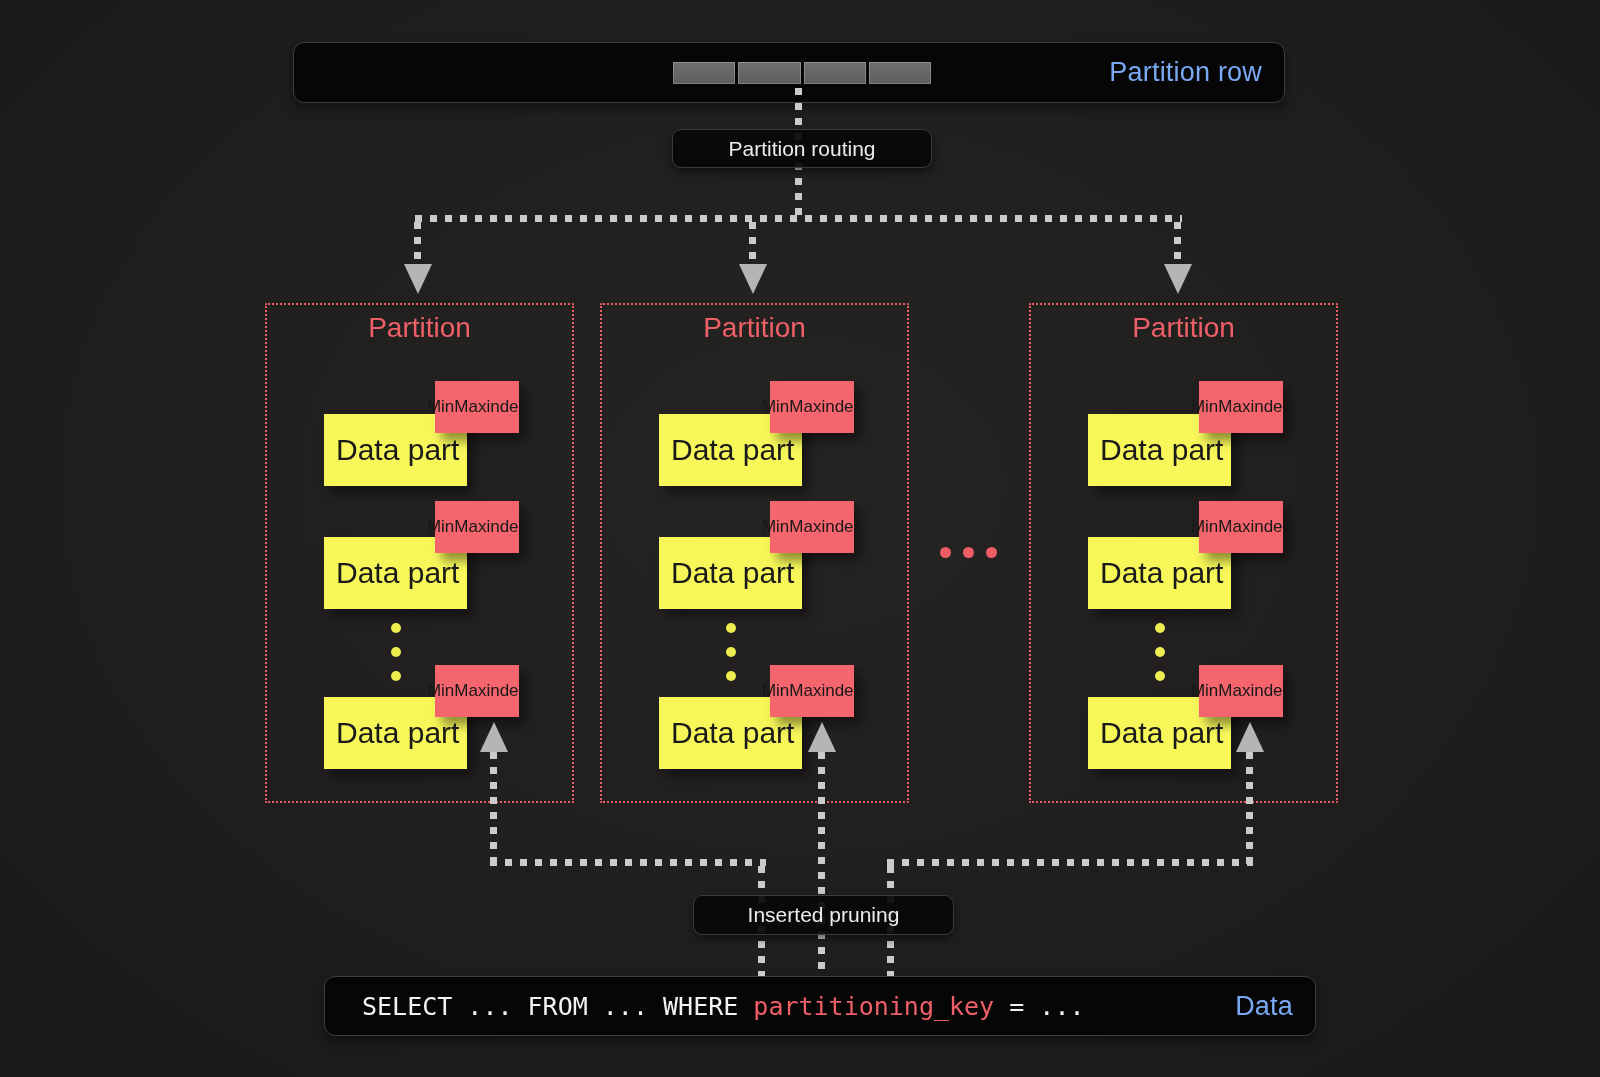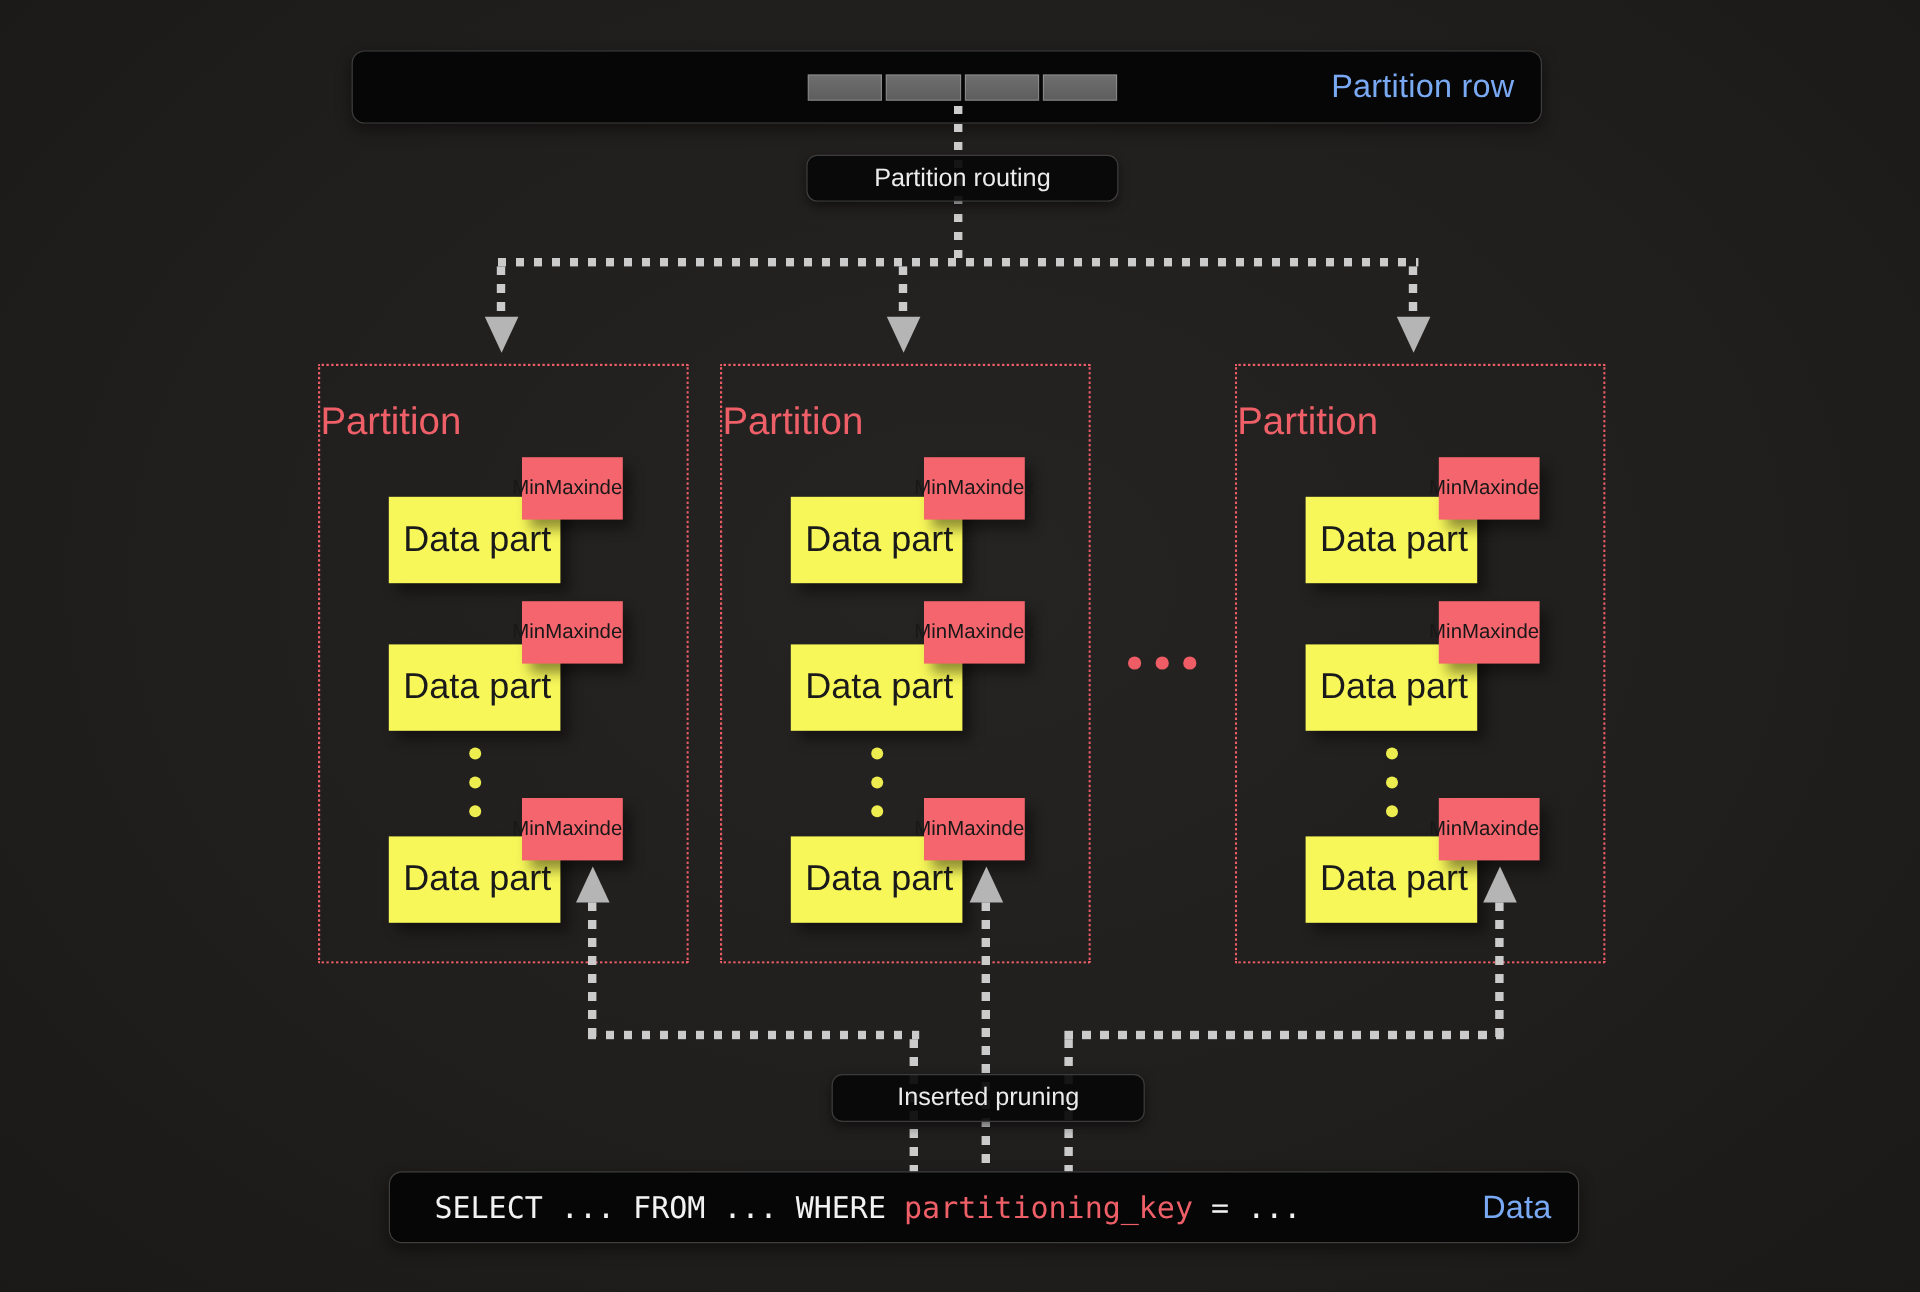--- a/index.html
+++ b/index.html
@@ -48,22 +48,22 @@
     position:absolute;width:0;height:0;z-index:5;
     border-left:14px solid transparent;border-right:14px solid transparent;
     border-bottom:30px solid #b5b5b5;
   }
   
   .partition{
     position:absolute;top:303px;width:305px;height:496px;
     border:2px dotted #ee5d66;border-radius:2px;z-index:2;
   }
   .partition-title{
-    position:absolute;top:28px;left:0;width:100%;
-    font-size:32px;color:#ef5f68;
+    position:absolute;top:7px;left:0;width:100%;text-align:center;
+    font-size:28px;color:#ef5f68;
   }
   .datapart{
     position:absolute;left:57px;width:143px;height:72px;background:#f7f75a;
     display:flex;align-items:center;padding-left:12px;box-sizing:border-box;
     font-size:30px;color:#1a1a1a;z-index:2;
     box-shadow:7px 8px 10px rgba(0,0,0,.42);
   }
   .minmax{
     position:absolute;left:168px;width:84px;height:52px;background:#f4656d;
     display:flex;flex-direction:row;align-items:center;justify-content:center;

